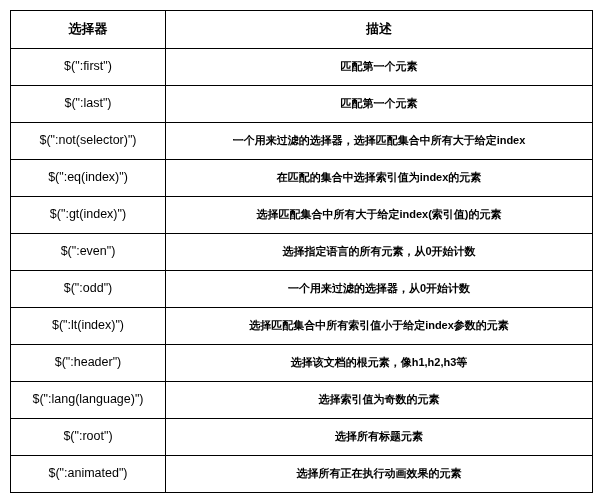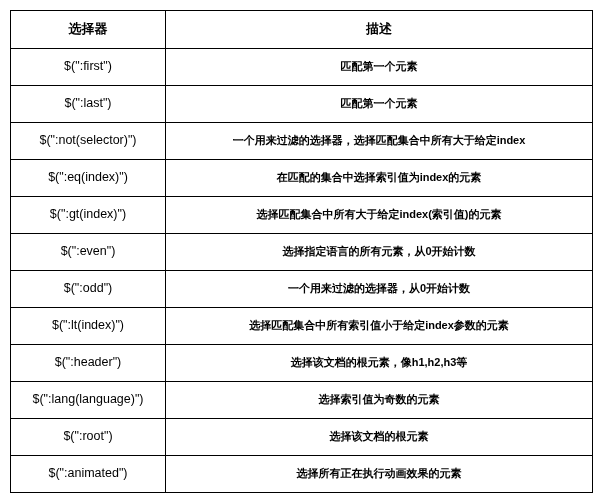--- a/index.html
+++ b/index.html
@@ -105,21 +105,21 @@
         <tr>
           <td class="sel-cell">$(":header")</td>
           <td class="desc-cell">选择该文档的根元素，像h1,h2,h3等</td>
         </tr>
         <tr>
           <td class="sel-cell">$(":lang(language)")</td>
           <td class="desc-cell">选择索引值为奇数的元素</td>
         </tr>
         <tr>
           <td class="sel-cell">$(":root")</td>
-          <td class="desc-cell">选择该文档的根元素</td>
+          <td class="desc-cell">选择所有标题元素</td>
         </tr>
         <tr>
           <td class="sel-cell">$(":animated")</td>
           <td class="desc-cell">选择所有正在执行动画效果的元素</td>
         </tr>
       </tbody>
   </table>
 </div>
 
 </body></html>

